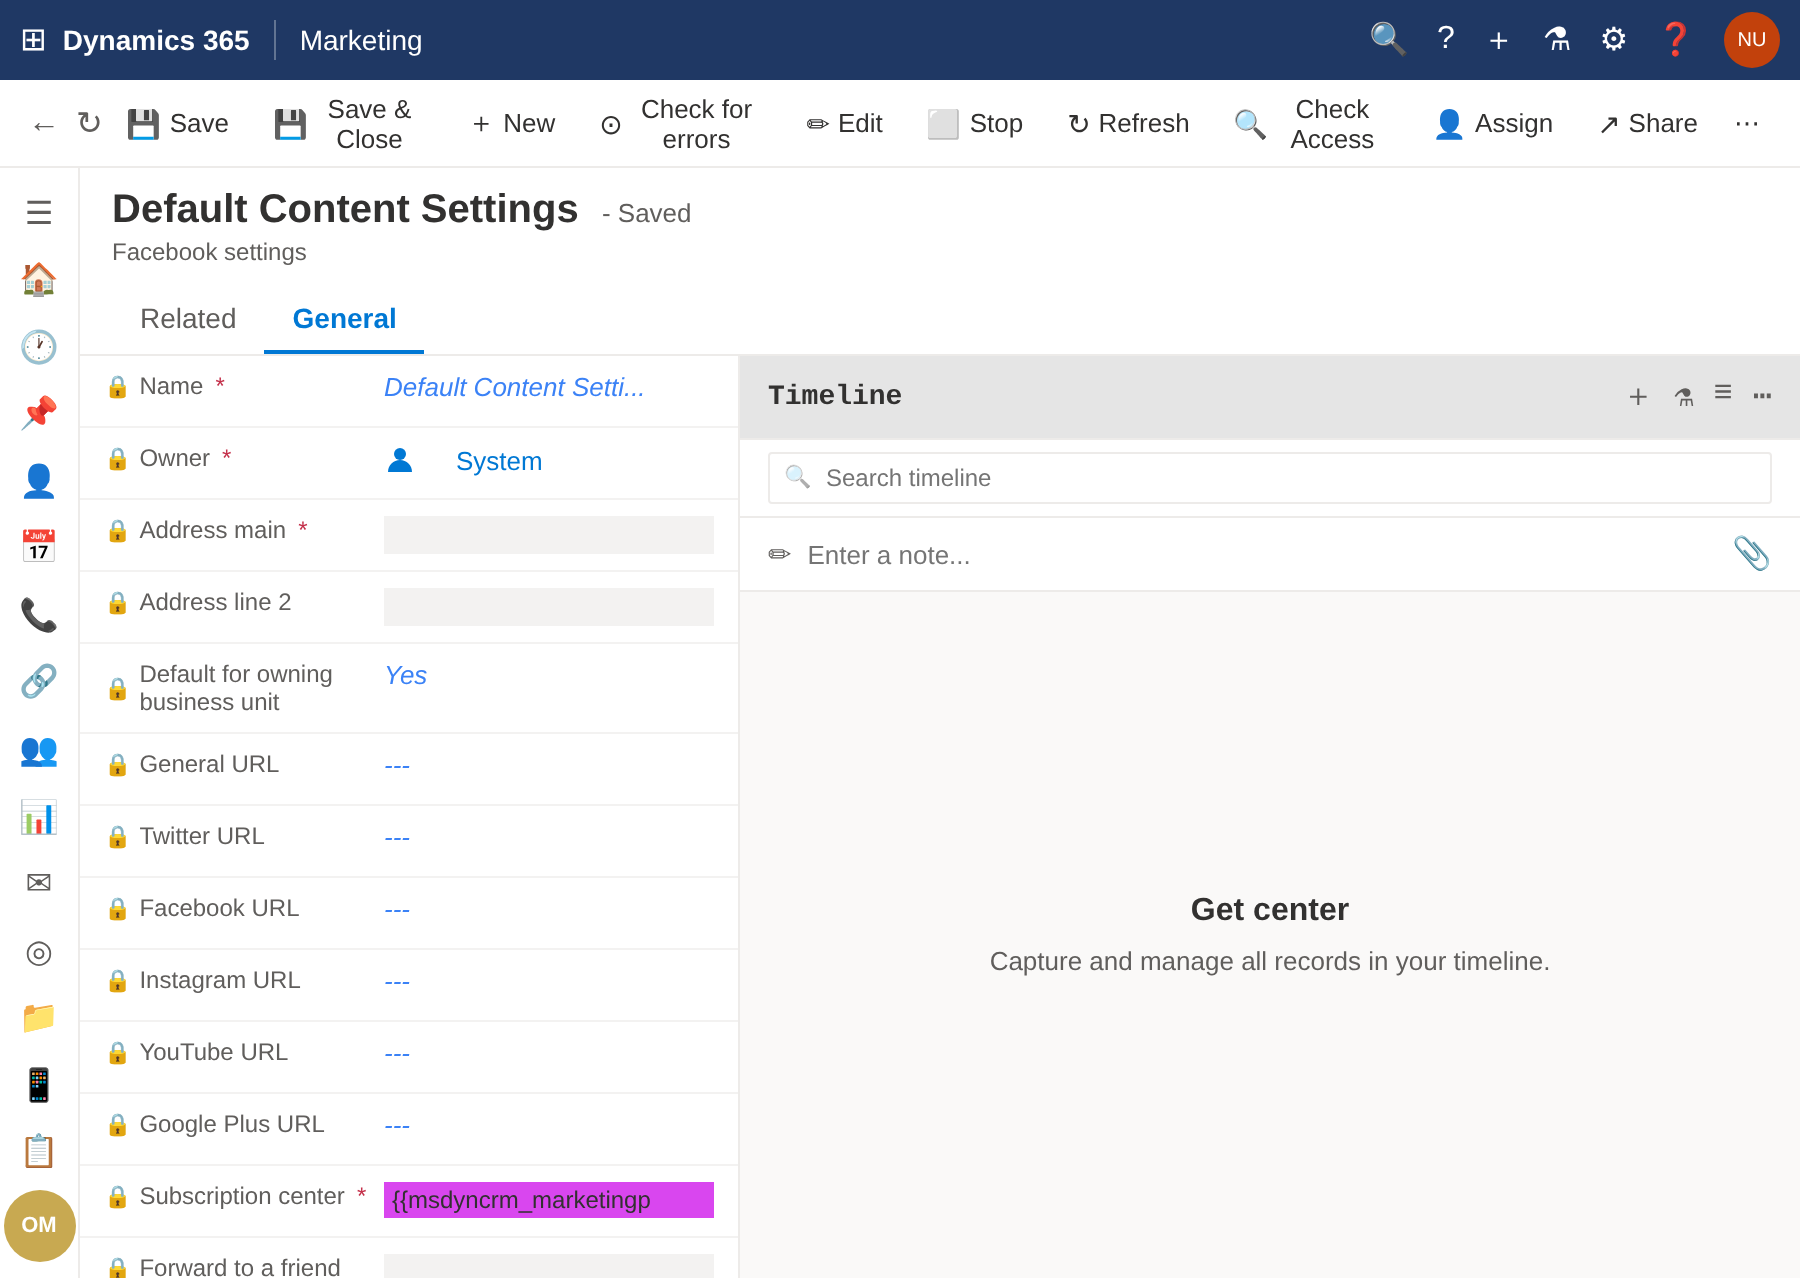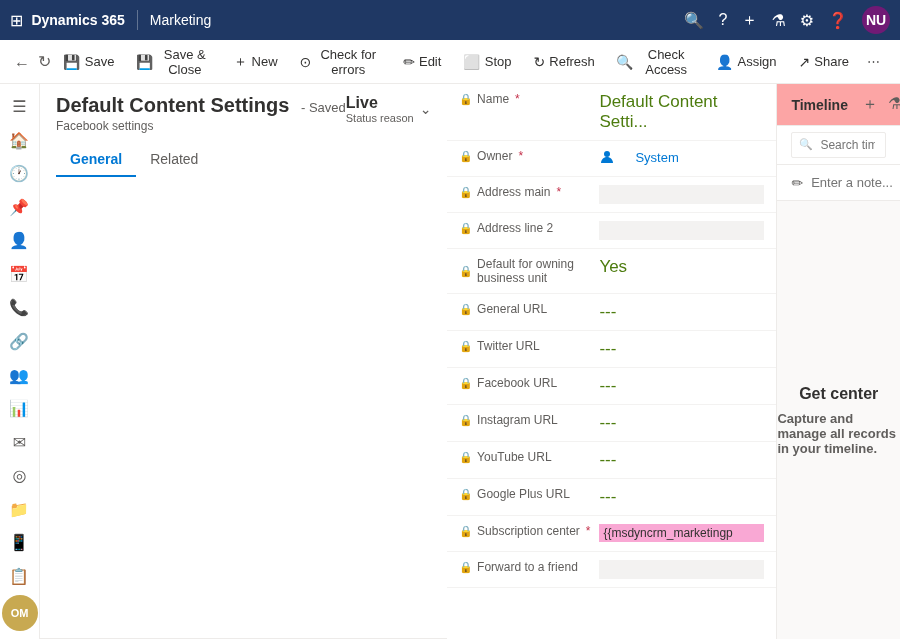--- a/index.html
+++ b/index.html
@@ -13,21 +13,21 @@
       align-items: center;
       padding: 0 10px;
       gap: 8px;
     }
     .top-nav-grid { color: #fff; font-size: 16px; cursor: pointer; }
     .top-nav-title { color: #fff; font-size: 14px; font-weight: 600; }
     .top-nav-divider { width: 1px; height: 20px; background: rgba(255,255,255,0.3); margin: 0 4px; }
     .top-nav-app { color: #fff; font-size: 14px; }
     .top-nav-icons { margin-left: auto; display: flex; align-items: center; gap: 14px; }
     .top-nav-icons span { color: #fff; font-size: 16px; cursor: pointer; }
-    .avatar { width: 28px; height: 28px; border-radius: 50%; background: #701a75; display: flex; align-items: center; justify-content: center; color: #fff; font-size: 14px; font-weight: 700; }
+    .avatar { width: 28px; height: 28px; border-radius: 50%; background: #c2410c; display: flex; align-items: center; justify-content: center; color: #fff; font-size: 10px; font-weight: 400; }
     .cmd-btn {
       display: flex; align-items: center; gap: 4px;
       padding: 4px 10px; border: none; background: transparent;
       font-size: 13px; color: #323130; cursor: pointer; border-radius: 2px;
     }
     .cmd-btn-icon { font-size: 14px; }
     .cmd-more { padding: 4px 6px; margin-left: auto; }
 
     
     .main-layout { display: flex; height: calc(639px - 84px); }
@@ -44,21 +44,21 @@
     .sidebar-icon {
       width: 36px; height: 36px; display: flex; align-items: center; justify-content: center;
       cursor: pointer; border-radius: 2px; color: #605e5c; font-size: 16px;
     }
 
     
     .content-area {
       flex: 1;
       background: #fff;
       display: flex;
-      flex-direction: row;
+      flex-direction: column;
       overflow: hidden;
     }
 
     
     .sub-cmd-bar {
       height: 44px;
       background: #fff;
       border-bottom: 1px solid #edebe9;
       display: flex;
       align-items: center;
@@ -114,40 +114,41 @@
       min-height: 36px;
     }
     .form-label {
       display: flex; align-items: center; gap: 4px;
       width: 140px; min-width: 140px;
       font-size: 12px; color: #605e5c;
     }
     .lock-icon { font-size: 11px; color: #a19f9d; }
     .required-star { color: #c4314b; margin-left: 2px; }
     .form-value {
-      flex: 1; font-size: 17px; color: #4d7c0f;
+      flex: 1; font-size: 13px; color: #3b82f6; font-style: italic;
     }
     .form-input {
       flex: 1; background: #f3f2f1; border: none; padding: 4px 6px;
       font-size: 13px; color: #323130; width: 100%;
     }
     .owner-value { display: flex; align-items: center; gap: 20px; color: #0078d4; }
 
     
     .timeline-section {
       flex: 1;
       background: #faf9f8;
       display: flex;
       flex-direction: column;
       overflow: hidden;
     }
     .timeline-header {
       display: flex; align-items: center; padding: 10px 14px;
-      background: #fca5a5; border-bottom: 1px solid #edebe9;
+      background: #e5e5e5; border-bottom: 1px solid #edebe9;
       gap: 14px;
+      font-family: Liberation Mono, monospace;
     }
     .timeline-title { font-size: 14px; font-weight: 600; color: #323130; }
     .timeline-icons { margin-left: auto; display: flex; gap: 10px; }
     .timeline-icon { font-size: 16px; color: #605e5c; cursor: pointer; }
     .timeline-search {
       padding: 6px 14px;
       background: #fff;
       border-bottom: 1px solid #edebe9;
     }
     .timeline-search input {
@@ -170,21 +171,21 @@
     .note-input {
       flex: 1; border: none; background: transparent;
       font-size: 13px; color: #a19f9d; outline: none;
     }
     .note-attach { color: #605e5c; font-size: 16px; }
     .timeline-empty {
       flex: 1; display: flex; flex-direction: column;
       align-items: center; justify-content: center; gap: 8px;
     }
     .timeline-empty-title { font-size: 16px; font-weight: 600; color: #323130; }
-    .timeline-empty-sub { font-size: 13px; color: #605e5c; font-weight: bold; }
+    .timeline-empty-sub { font-size: 13px; color: #605e5c; }
   </style>
 </head>
 <body>
 
 <div class="top-nav">
   <span class="top-nav-grid">⊞</span>
   <span class="top-nav-title">Dynamics 365</span>
   <div class="top-nav-divider"></div>
   <span class="top-nav-app">Marketing</span>
   <div class="top-nav-icons">
@@ -271,31 +272,24 @@
 
   <div class="content-area">
 
     <div class="record-header">
       <div class="record-title-row">
         <div>
           <span class="record-title">Default Content Settings</span>
           <span class="record-saved">- Saved</span>
           <div class="record-subtitle">Facebook settings</div>
         </div>
-        <div class="status-section">
-          <div>
-            <div class="status-label">Live</div>
-            <div class="status-sub">Status reason</div>
-          </div>
-          <span class="status-chevron">⌄</span>
-        </div>
       </div>
       <div class="tabs">
+        <div class="tab">Related</div>
         <div class="tab active">General</div>
-        <div class="tab">Related</div>
       </div>
     </div>
 
     <div class="record-body">
 
       <div class="form-section">
 
         <div class="form-row">
           <div class="form-label">
             <span class="lock-icon">🔒</span>
@@ -392,21 +386,21 @@
           </div>
           <div class="form-value">---</div>
         </div>
 
         <div class="form-row">
           <div class="form-label">
             <span class="lock-icon">🔒</span>
             <span>Subscription center</span>
             <span class="required-star">*</span>
           </div>
-          <input class="form-input" value="{{msdyncrm_marketingp" style="background: #f9a8d4; border: none; padding: 2px 4px; width: 130px; font-size: 12px;">
+          <input class="form-input" value="{{msdyncrm_marketingp" style="background: #d946ef; border: none; padding: 2px 4px; width: 130px; font-size: 12px;">
         </div>
 
         <div class="form-row">
           <div class="form-label">
             <span class="lock-icon">🔒</span>
             <span>Forward to a friend</span>
           </div>
           <input class="form-input" value="" style="background: rgb(243, 242, 241); border: none; padding: 2px 4px; width: 140px;">
         </div>
       </div>

